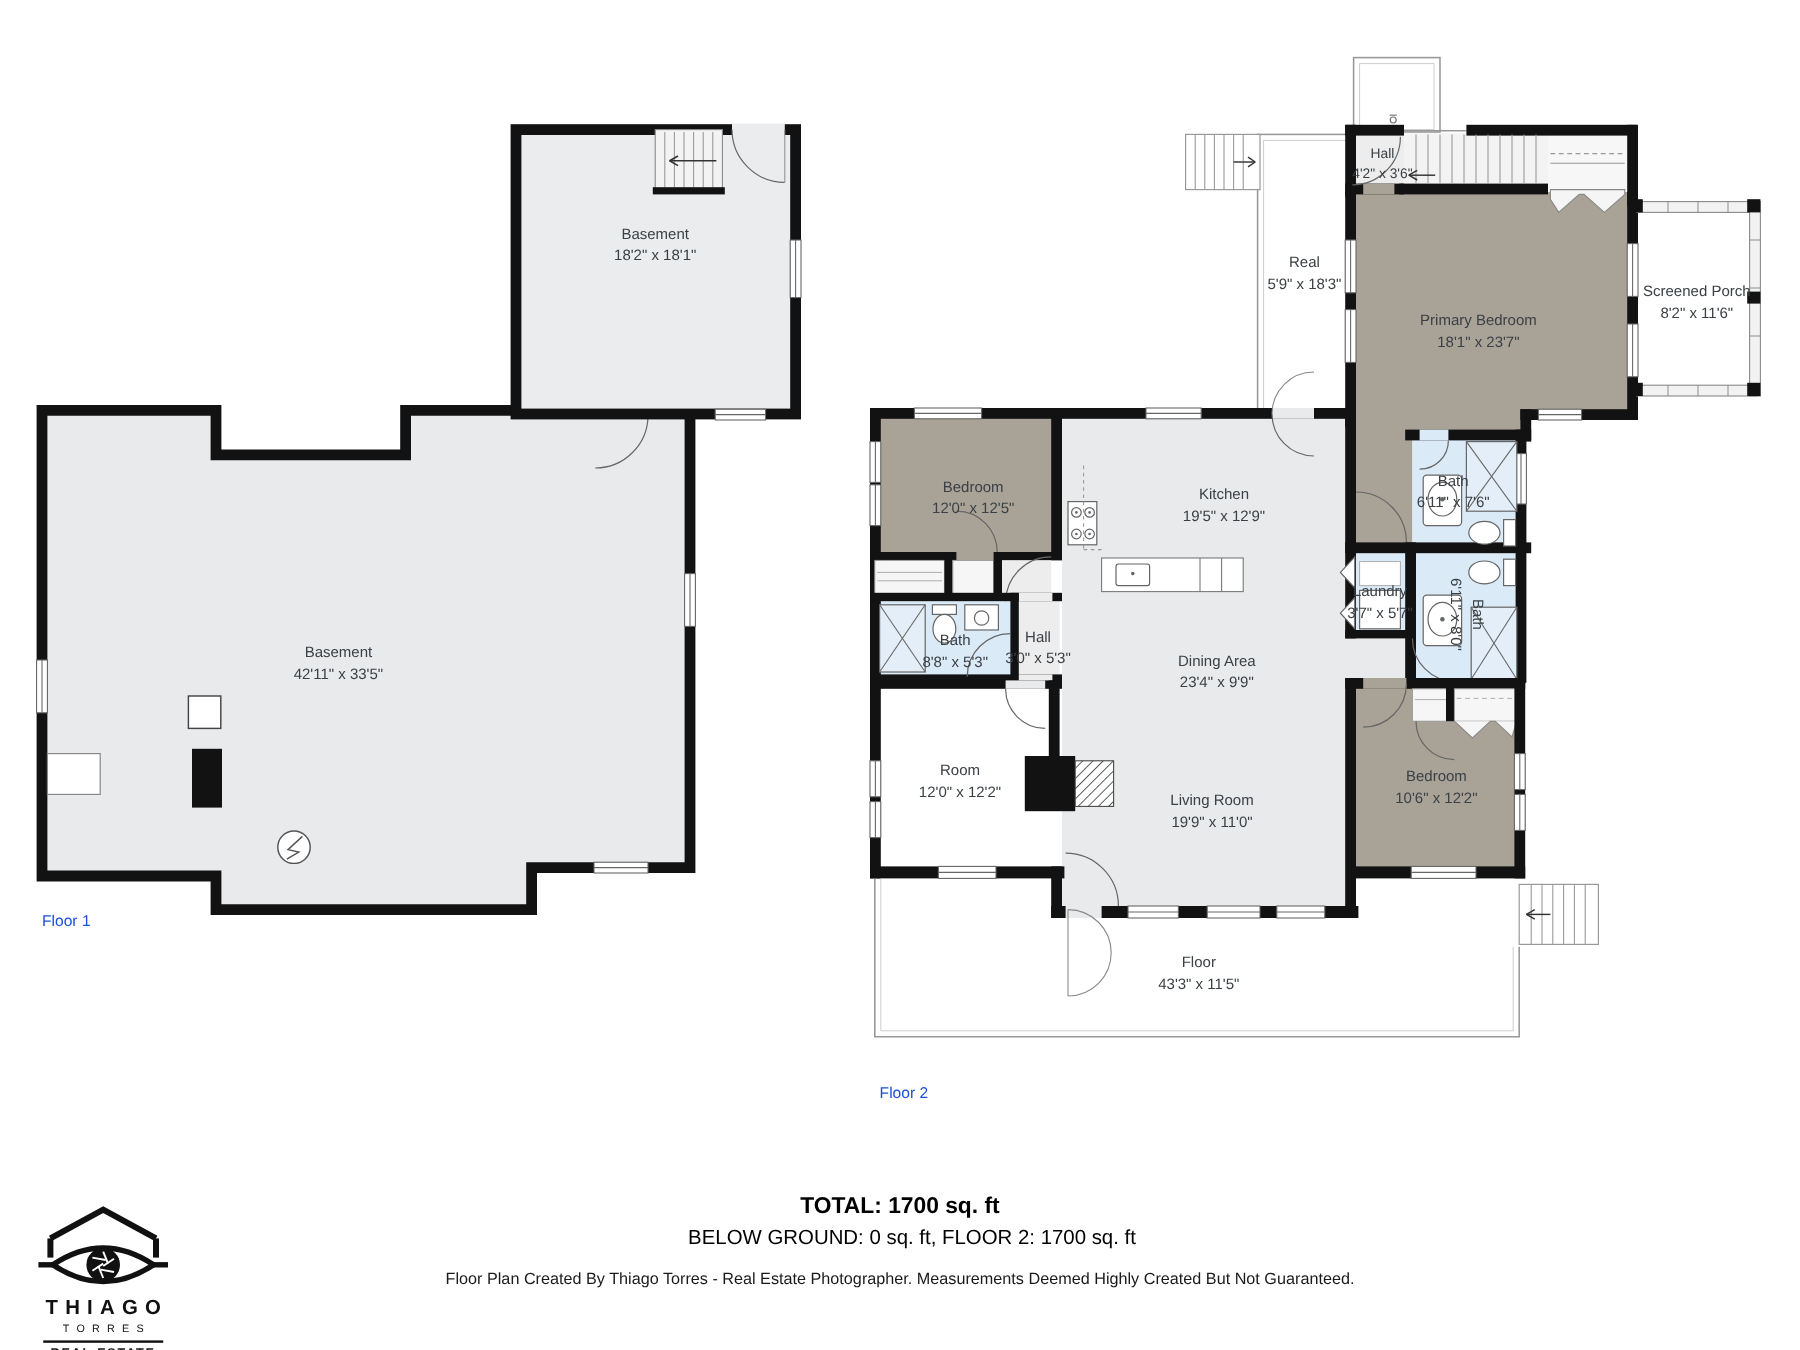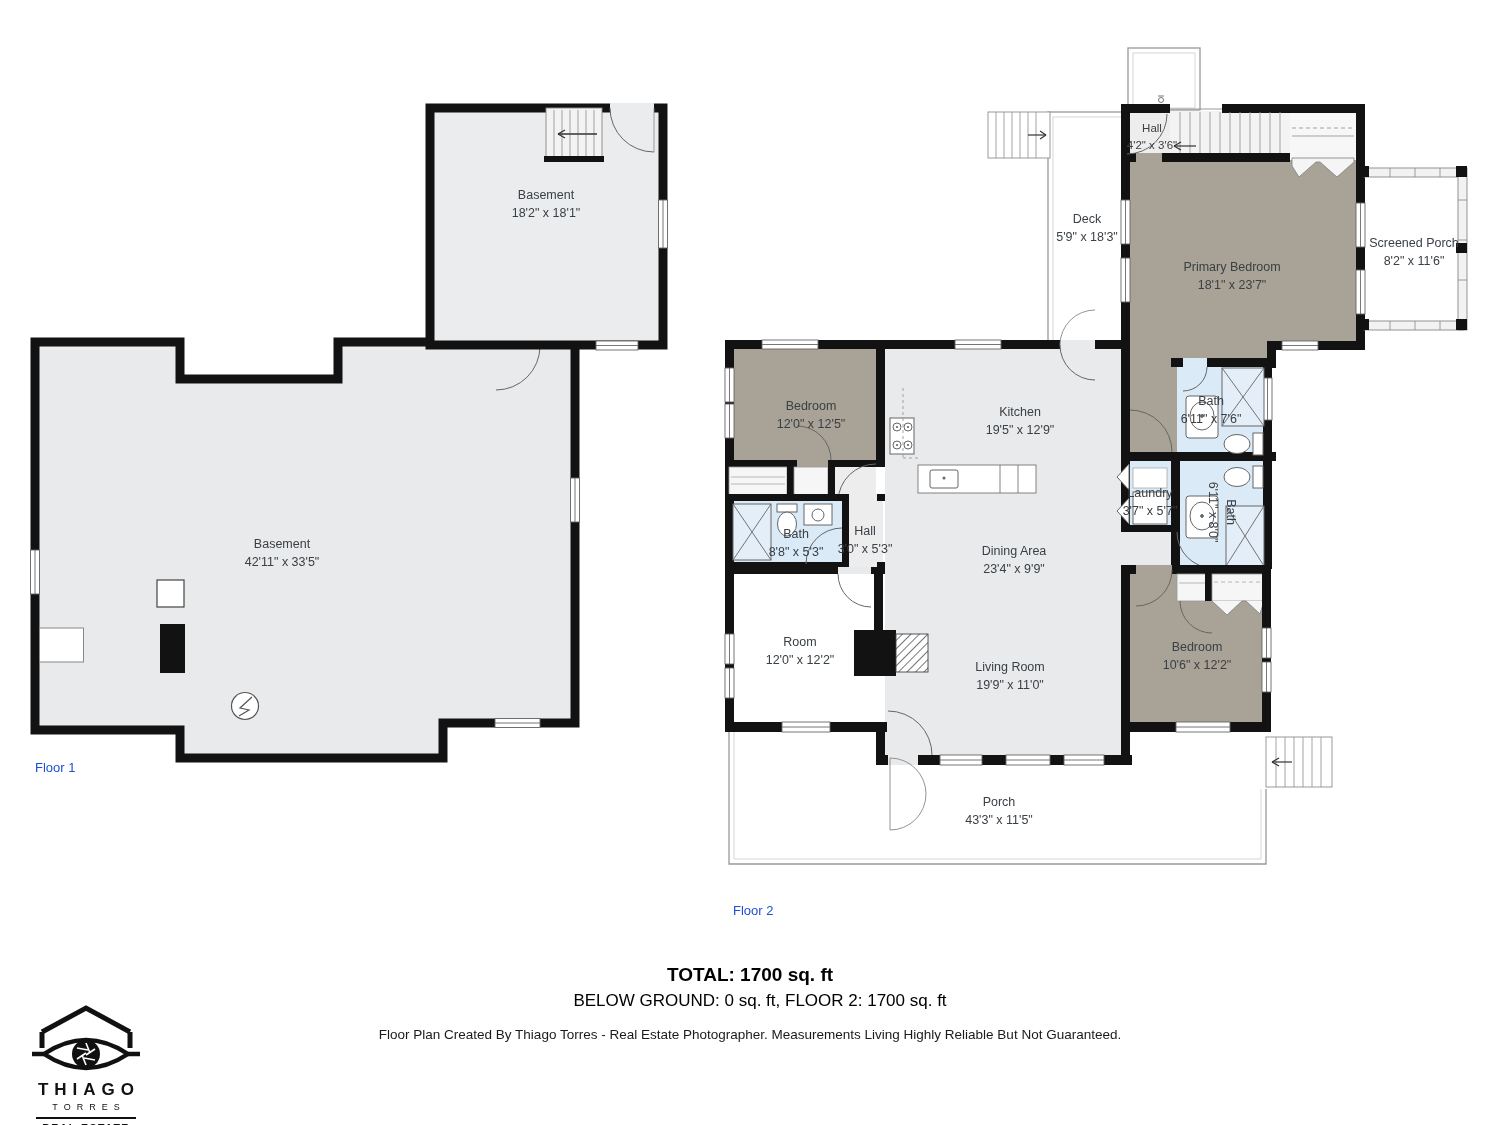--- a/index.html
+++ b/index.html
@@ -4,21 +4,21 @@
 <style>
   html,body{margin:0;padding:0;background:#fff;}
   .canvas{position:relative;width:1500px;height:1125px;background:#fff;overflow:hidden;
           font-family:"Liberation Sans", sans-serif;}
   .plan-svg{position:absolute;left:0;top:0;}
   .rl{position:absolute;transform:translate(-50%,-50%);text-align:center;
       font-size:12.5px;line-height:1.45;color:#3a4045;white-space:nowrap;z-index:5;}
   .rl .rn,.rl .rd{display:block;}
   .vlabel{transform:translate(-50%,-50%) rotate(90deg);}
   .caption{position:absolute;font-size:13px;color:#1d4ed8;z-index:5;}
-  .summary{position:absolute;left:0;top:964px;width:1500px;text-align:center;color:#000;z-index:5;}
+  .summary{position:absolute;left:0;top:995px;width:1500px;text-align:center;color:#000;z-index:5;}
   .sum-title{font-size:19px;font-weight:bold;margin-bottom:5px;}
   .sum-line{font-size:17px;margin-bottom:4px;margin-left:20px;}
   .sum-disc{font-size:13.5px;margin-top:16px;color:#1a1a1a;}
   .logo{position:absolute;left:26px;top:995px;width:120px;text-align:center;color:#111;z-index:5;}
   .logo-name{font-size:17px;font-weight:bold;letter-spacing:6px;margin-top:2px;text-indent:6px;}
   .logo-sub{font-size:9px;font-weight:normal;letter-spacing:6px;margin-top:2px;text-indent:6px;}
   .logo-div{border-top:2px solid #111;width:100px;margin:5px auto 3px auto;}
   .logo-l1{font-size:10.5px;font-weight:bold;letter-spacing:1.5px;}
 </style>
 </head>
@@ -477,21 +477,21 @@
     <span class="rn">Basement</span>
     <span class="rd">42'11" x 33'5"</span>
   </div>
   <div class="caption" style="left:35px;top:760px">Floor 1</div>
 
   <div class="rl" style="left:1152px;top:137px;font-size:11.5px">
     <span class="rn">Hall</span>
     <span class="rd">4'2" x 3'6"</span>
   </div>
   <div class="rl" style="left:1087px;top:228px">
-    <span class="rn">Deck</span>
+    <span class="rn">Real</span>
     <span class="rd">5'9" x 18'3"</span>
   </div>
   <div class="rl" style="left:1232px;top:276px">
     <span class="rn">Primary Bedroom</span>
     <span class="rd">18'1" x 23'7"</span>
   </div>
   <div class="rl" style="left:1414px;top:252px">
     <span class="rn">Screened Porch</span>
     <span class="rd">8'2" x 11'6"</span>
   </div>
@@ -533,29 +533,29 @@
   </div>
   <div class="rl vlabel" style="left:1222px;top:512px">
     <span class="rn">Bath</span>
     <span class="rd">6'11" x 8'0"</span>
   </div>
   <div class="rl" style="left:1197px;top:656px">
     <span class="rn">Bedroom</span>
     <span class="rd">10'6" x 12'2"</span>
   </div>
   <div class="rl" style="left:999px;top:811px">
-    <span class="rn">Porch</span>
+    <span class="rn">Floor</span>
     <span class="rd">43'3" x 11'5"</span>
   </div>
   <div class="caption" style="left:733px;top:903px">Floor 2</div>
 
   <div class="summary">
     <div class="sum-title">TOTAL: 1700 sq. ft</div>
     <div class="sum-line">BELOW GROUND: 0 sq. ft, FLOOR 2: 1700 sq. ft</div>
-    <div class="sum-disc">Floor Plan Created By Thiago Torres - Real Estate Photographer. Measurements Living Highly Reliable But Not Guaranteed.</div>
+    <div class="sum-disc">Floor Plan Created By Thiago Torres - Real Estate Photographer. Measurements Deemed Highly Created But Not Guaranteed.</div>
   </div>
 
   <div class="logo" style="top:1078px">
     <div class="logo-name">THIAGO</div>
     <div class="logo-sub">TORRES</div>
     <div class="logo-div"></div>
     <div class="logo-l1">REAL ESTATE</div>
 
   </div>
 

